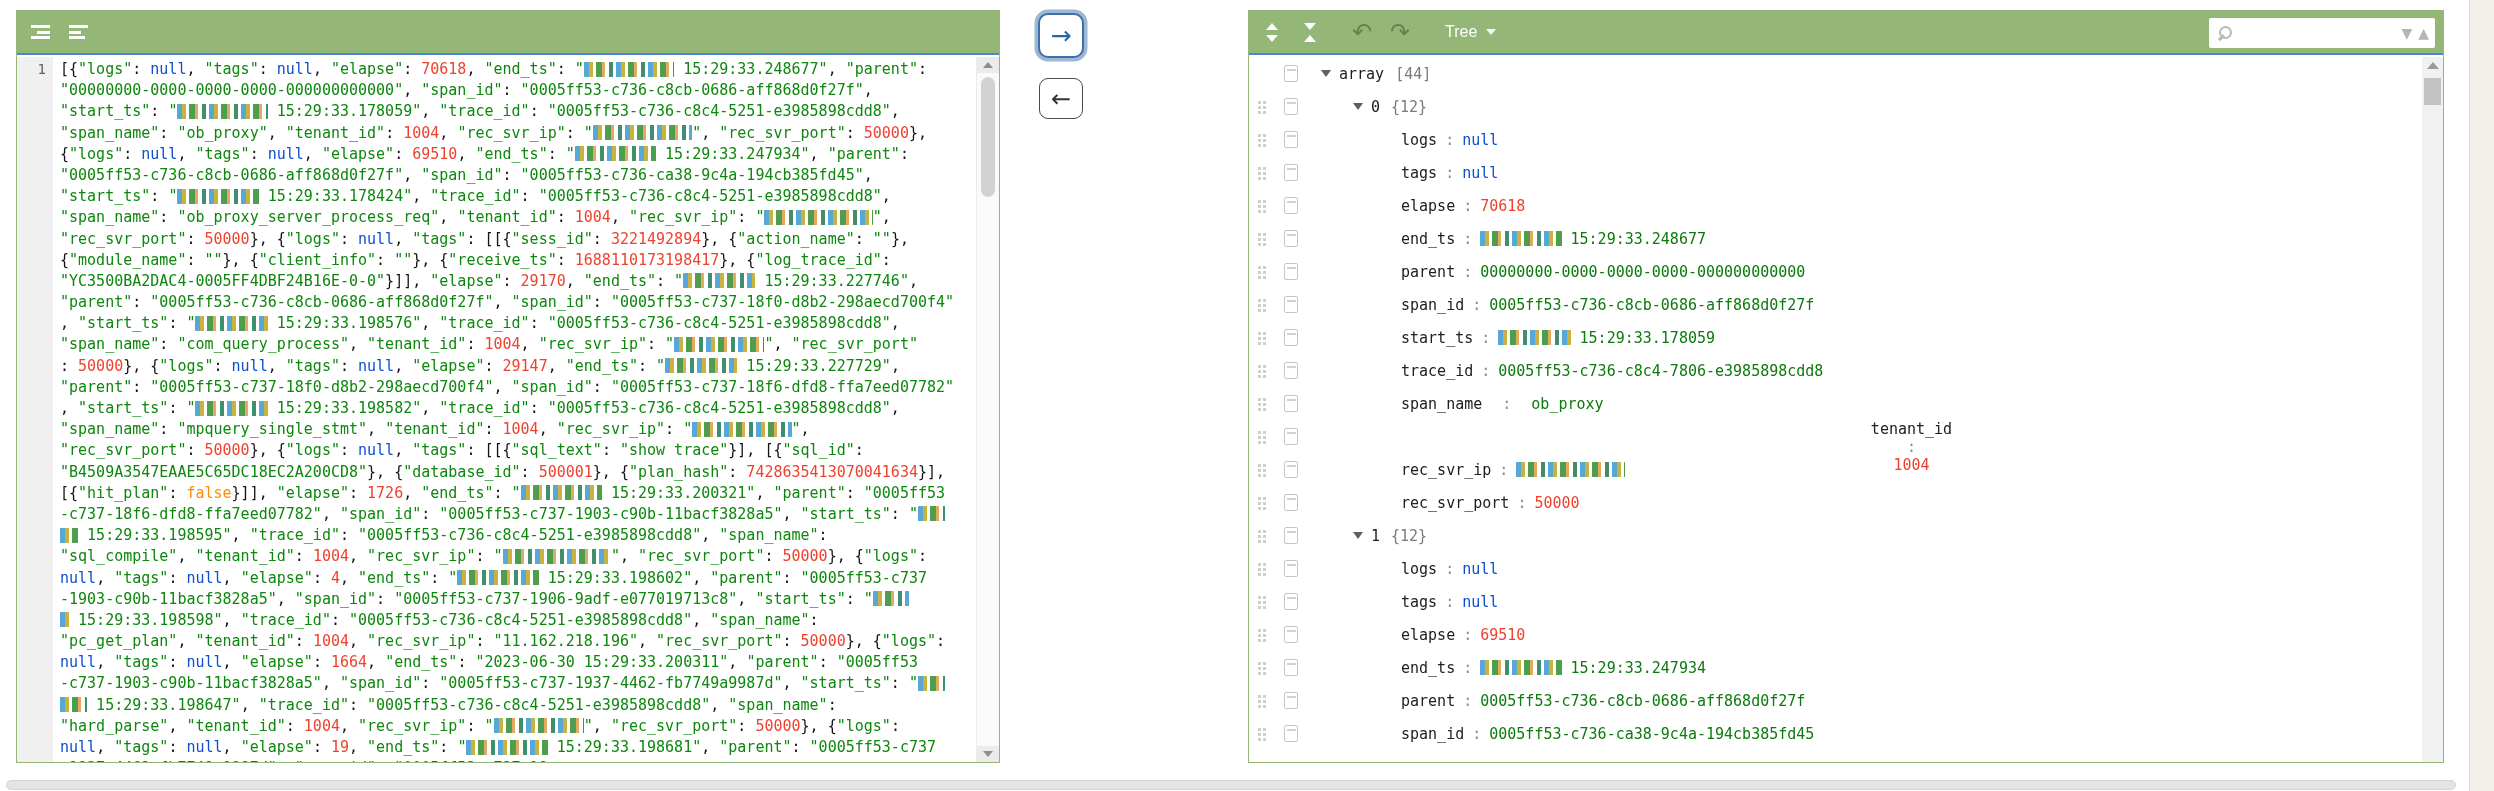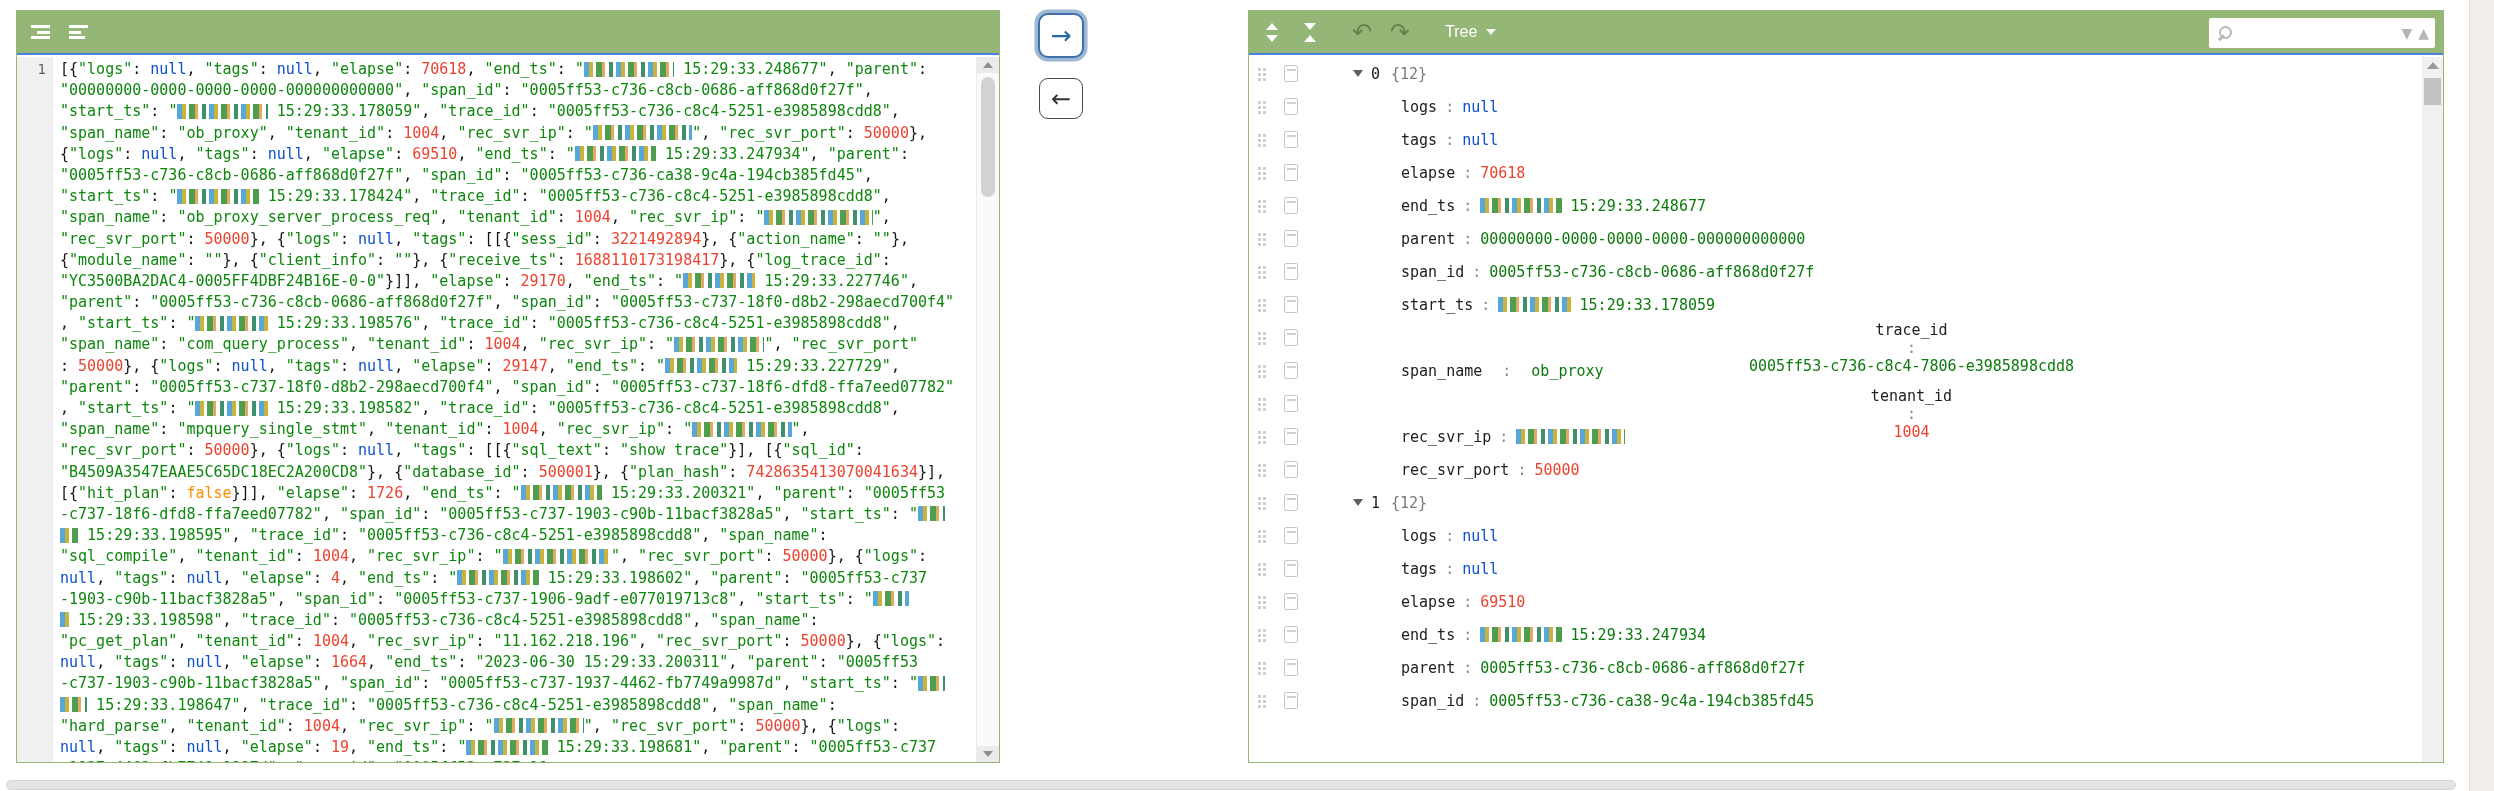--- a/index.html
+++ b/index.html
@@ -177,20 +177,26 @@
         <span class="caret-down"></span>
       </button>
       <div class="searchbox">
         <span class="mag"></span>
         <input type="text" placeholder="" style="">
         <span class="snav">▼</span>
         <span class="snav">▲</span>
       </div>
     </div>
     <div class="tree-wrap" id="tree-content">
+        <div class="trow" style="padding-left: 72px;">
+          <span class="ctx"></span>
+          <span class="tri"></span>
+          <span class="fname">array</span>
+          <span class="meta">[44]</span>
+        </div>
         <div class="trow" style="padding-left: 104px;">
           <span class="drag"></span>
           <span class="ctx"></span>
           <span class="tri"></span>
           <span class="fname">0</span>
           <span class="meta">{12}</span>
         </div>
         <div class="trow" style="padding-left: 152px;">
           <span class="drag"></span>
           <span class="ctx"></span>
@@ -233,21 +239,21 @@
           <span class="sep">:</span>
           <span class="vs">0005ff53-c736-c8cb-0686-aff868d0f27f</span>
         </div>
         <div class="trow" style="padding-left: 152px;">
           <span class="drag"></span>
           <span class="ctx"></span>
           <span class="fname">start_ts</span>
           <span class="sep">:</span>
           <span class="vs"><span class="mz">▒▒▒▒▒▒▒▒</span> 15:29:33.178059</span>
         </div>
-        <div class="trow" style="padding-left: 152px; flex-direction: column;">
+        <div class="trow" style="padding-left: 152px;">
           <span class="drag"></span>
           <span class="ctx"></span>
           <span class="fname">trace_id</span>
           <span class="sep">:</span>
           <span class="vs">0005ff53-c736-c8c4-7806-e3985898cdd8</span>
         </div>
         <div class="trow" style="padding-left: 152px; gap: 12px;">
           <span class="drag"></span>
           <span class="ctx"></span>
           <span class="fname">span_name</span>

